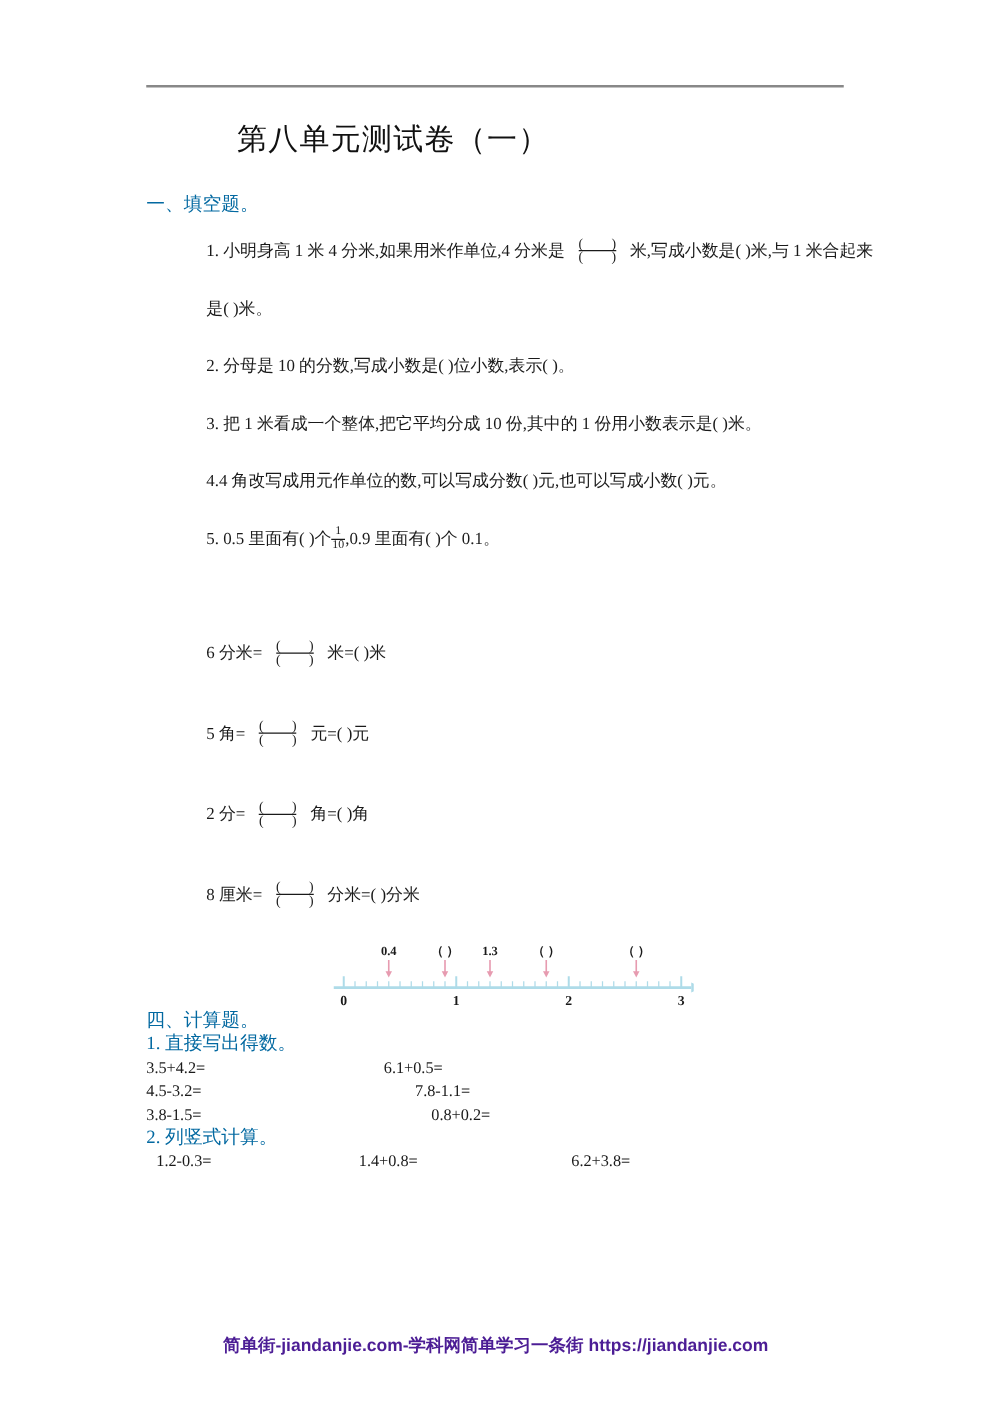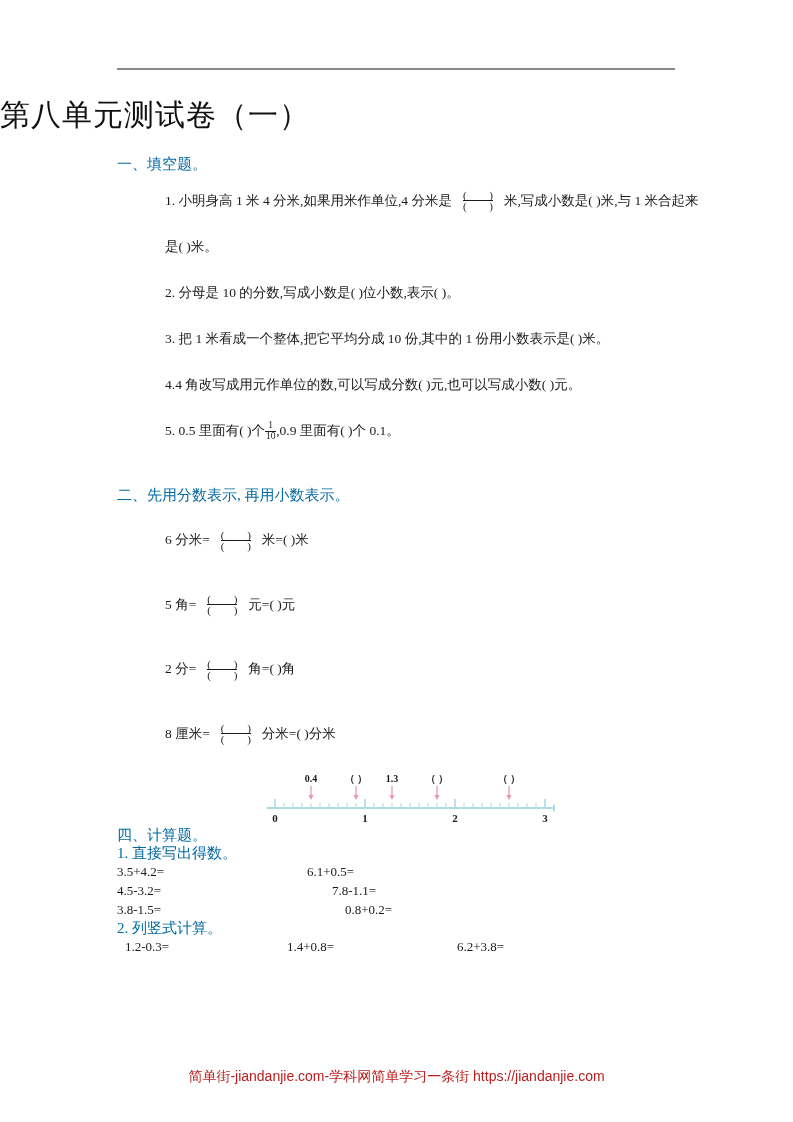--- a/index.html
+++ b/index.html
@@ -27,22 +27,22 @@
     top: 68px;
     width: 558px;
     height: 2px;
     background: #888888;
   }
   .doc-title {
     position: absolute;
     left: 0;
     top: 95px;
     width: 629px;
-    text-align: left;
-    font-size: 30px;
+    text-align: center;
+    font-size: 24px;
     letter-spacing: 1px;
     color: #111;
   }
   .content {
     position: absolute;
     left: 117px;
     top: 155px;
     width: 565px;
   }
   .sec-head {
@@ -134,22 +134,23 @@
   .calc-row3 span.a { position: absolute; left: 8px; }
   .calc-row3 span.b { position: absolute; left: 170px; }
   .calc-row3 span.c { position: absolute; left: 340px; }
   .footer {
     position: absolute;
     left: 0;
     top: 1068px;
     width: 793px;
     text-align: center;
     font-size: 14px;
-    color: #b91c1c;
+    color: #4c1d95;
     font-family: "Liberation Sans", "DejaVu Sans", sans-serif;
+    font-weight: bold;
   }
 </style>
 </head>
 <body>
 
 <div class="page">
 
   <div class="top-rule"></div>
 
   <div class="doc-title">第八单元测试卷（一）</div>
@@ -175,21 +176,20 @@
     <div class="q">4.4 角改写成用元作单位的数,可以写成分数(        )元,也可以写成小数(        )元。</div>
 
     <div class="spacer-lg"></div>
     <div class="q">
       <span>5. 0.5 里面有(        )个</span><span class="nfrac"><span class="num">1</span><span class="bar"></span><span class="den">10</span></span><span>,0.9 里面有(        )个 0.1。</span>
     </div>
 
     <div class="spacer-lg"></div>
 
     <div class="spacer-md"></div>
-    <div class="sec-head">二、先用分数表示, 再用小数表示。</div>
 
     <div class="spacer-lg"></div>
     <div class="q">
       <span>6 分米=</span><span class="frac"><span class="num">(        )</span><span class="bar"></span><span class="den">(        )</span></span><span>米=(        )米</span>
     </div>
 
     <div class="spacer-lg"></div>
       <div class="spacer-md"></div>
     <div class="q">
       <span>5 角=</span><span class="frac"><span class="num">(        )</span><span class="bar"></span><span class="den">(        )</span></span><span>元=(        )元</span>

